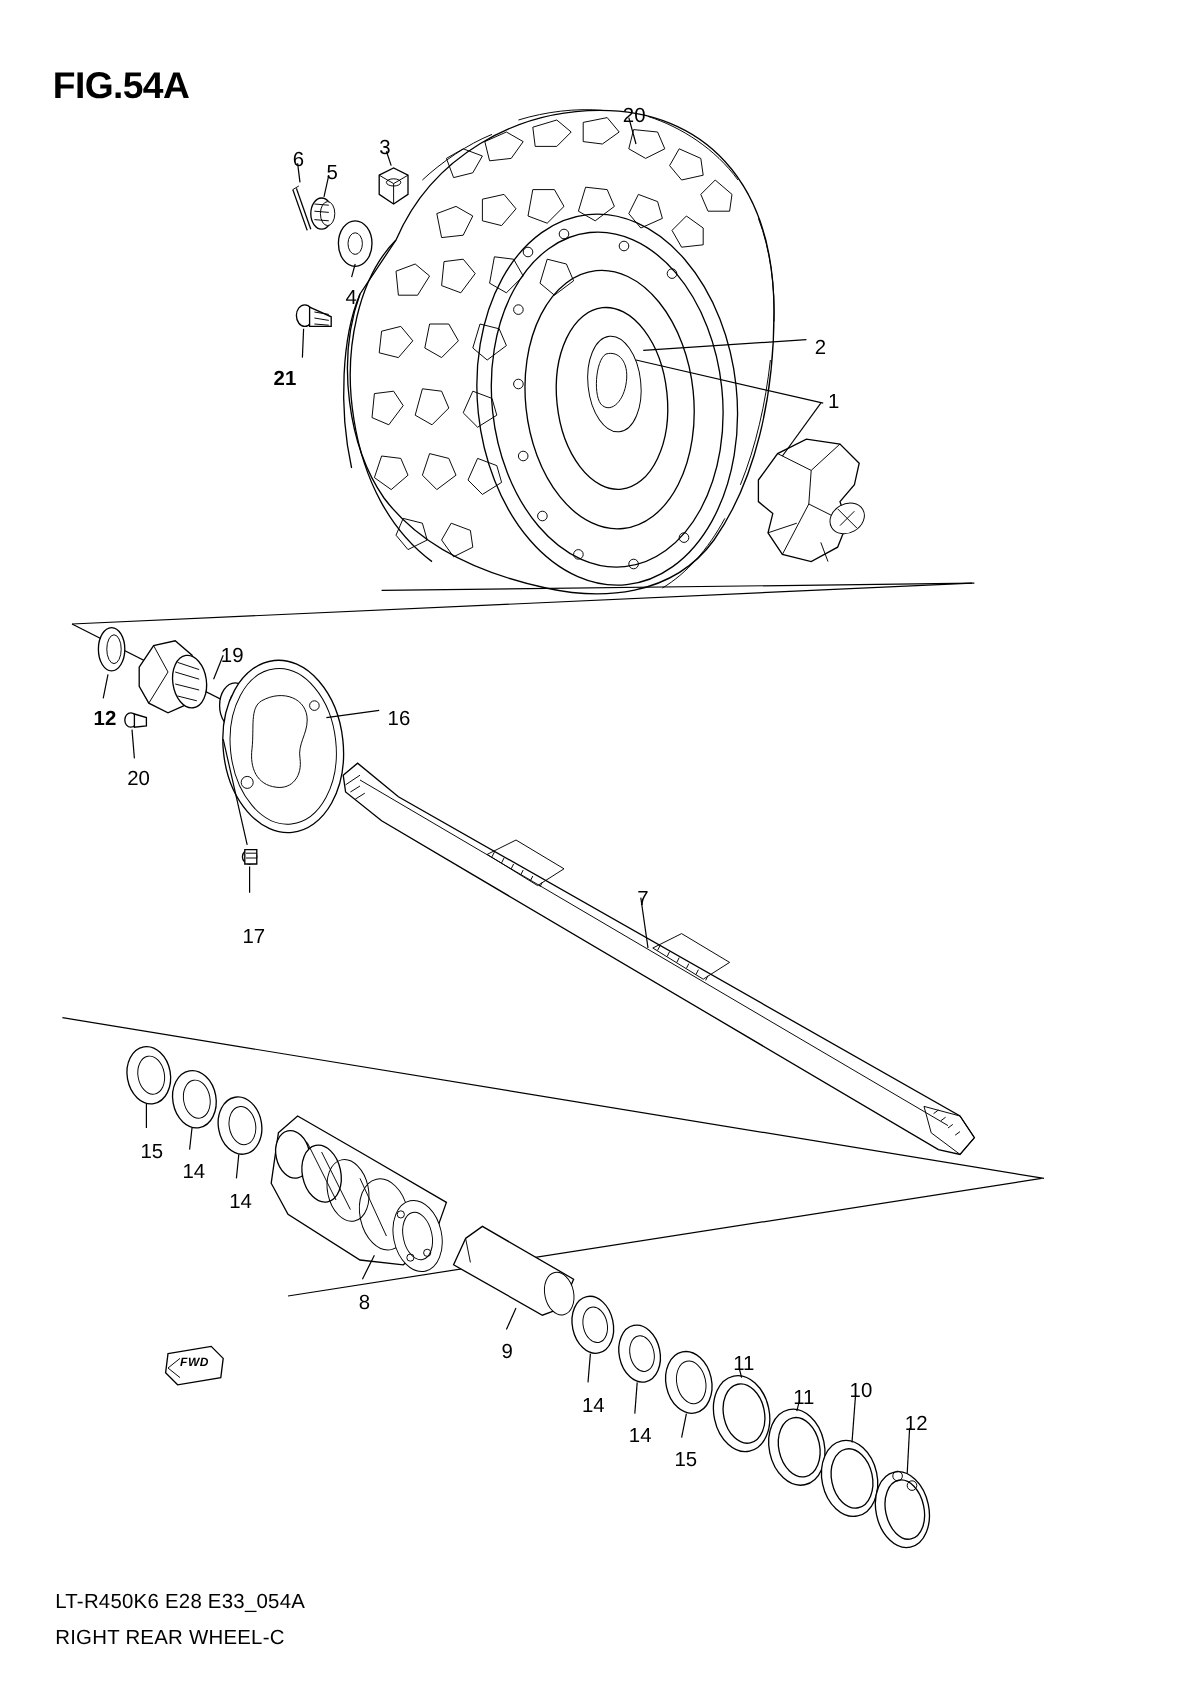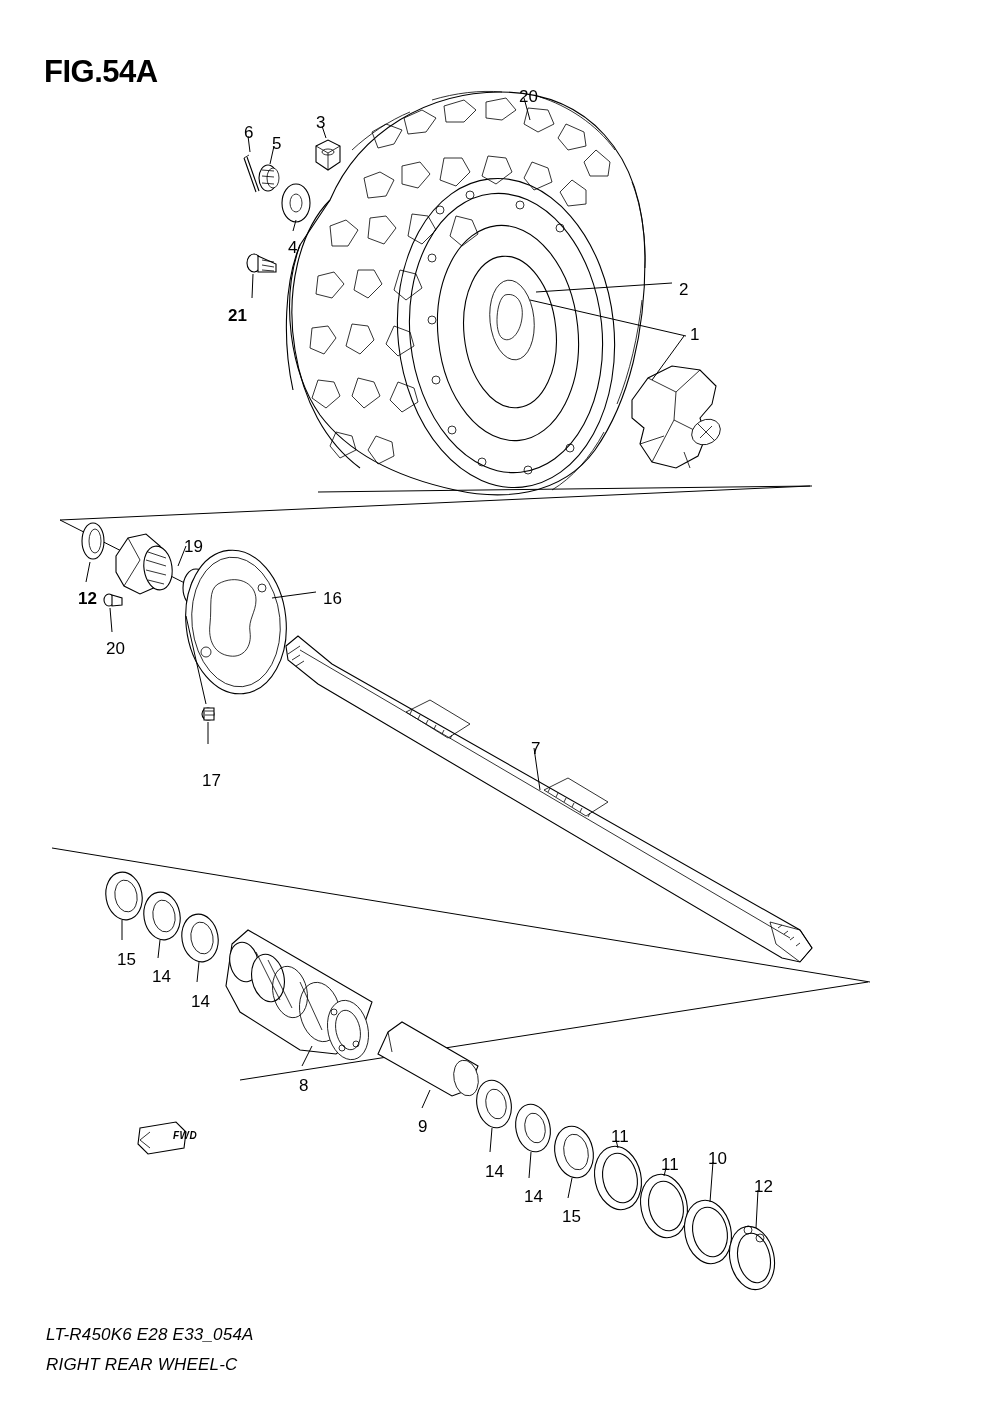--- a/index.html
+++ b/index.html
@@ -27,37 +27,35 @@
     top: 54px;
     font-size: 31px;
     font-weight: bold;
     letter-spacing: -0.5px;
   }
   .footer {
     position: absolute;
     left: 46px;
     font-size: 17px;
     letter-spacing: 0.2px;
-    font-style: italic;
   }
   .footer.line1 { top: 1325px; }
   .footer.line2 { top: 1355px; text-align: right; }
   .callout {
     position: absolute;
     font-size: 17px;
     line-height: 1;
     white-space: nowrap;
   }
   .fwd-label {
     position: absolute;
     left: 138px;
     top: 1122px;
     width: 48px;
     height: 32px;
-    margin-left: 23px;
   }
   .fwd-label .txt {
     position: absolute;
     left: 12px;
     top: 8px;
     font-size: 10px;
     font-weight: bold;
     font-style: italic;
     letter-spacing: 0.5px;
   }

